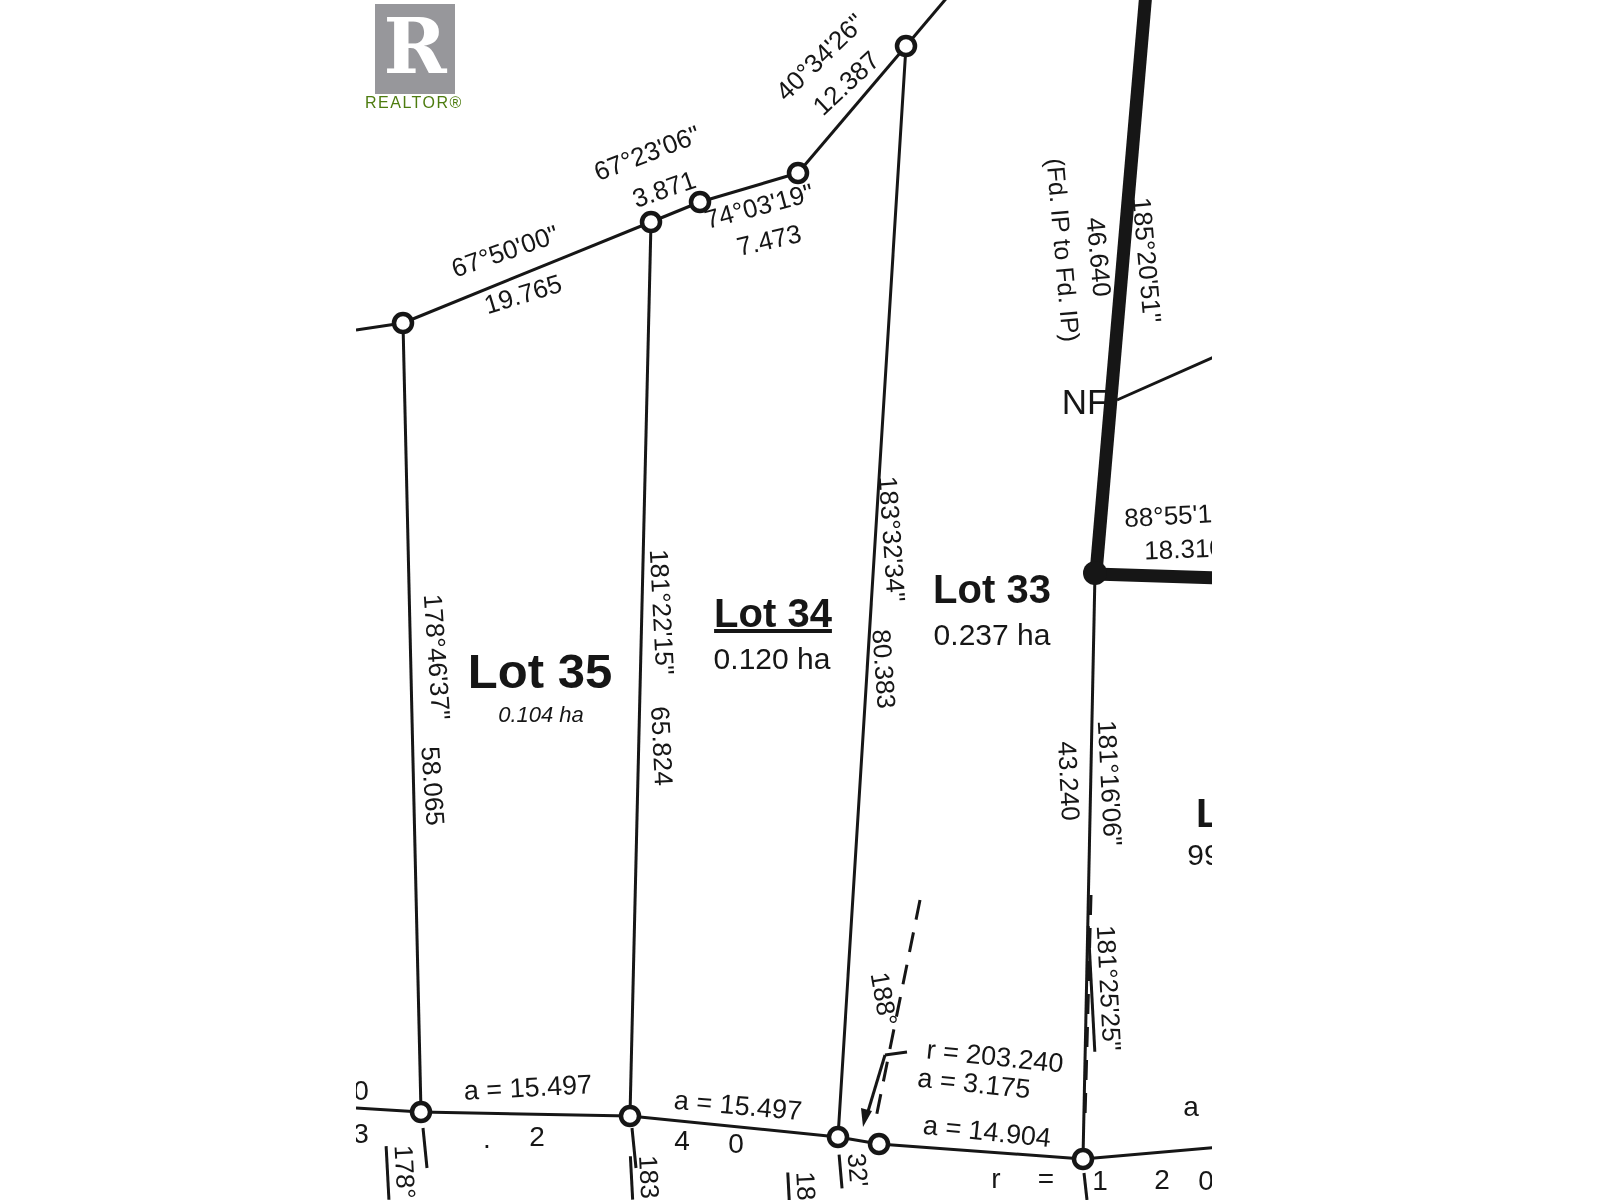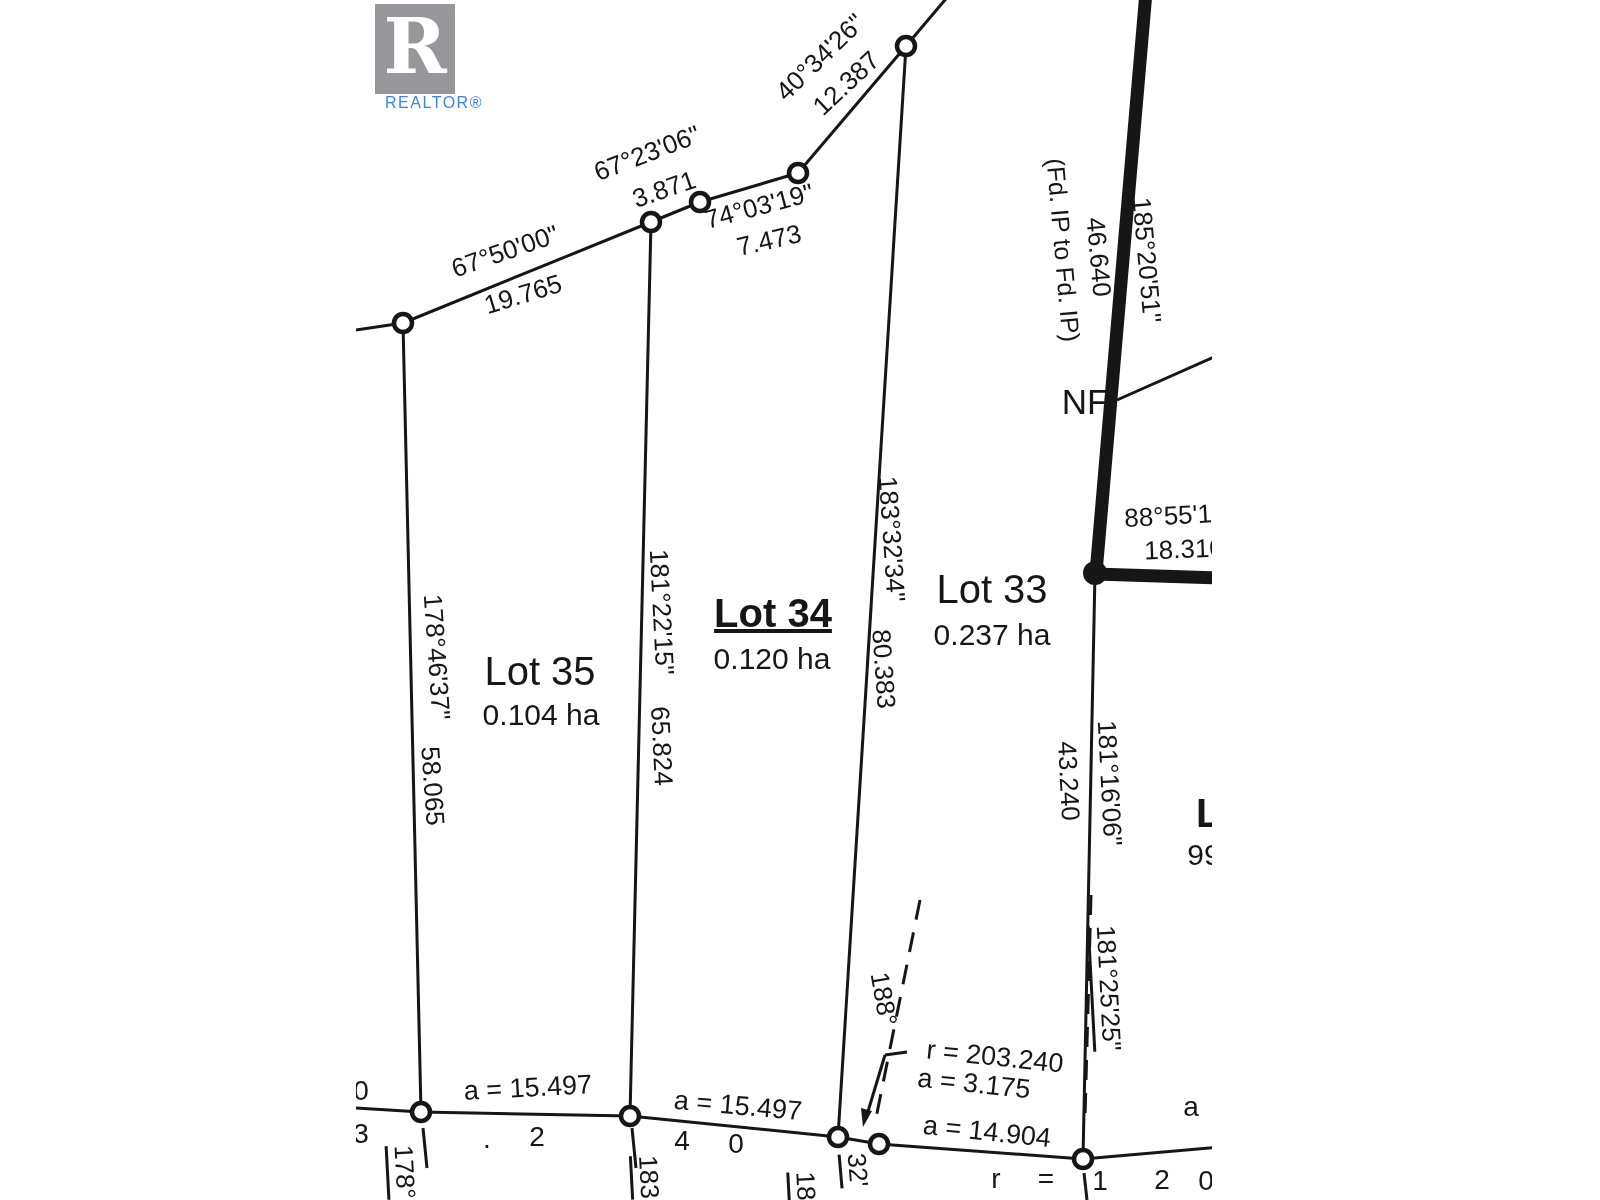--- a/index.html
+++ b/index.html
@@ -8,22 +8,22 @@
   .plat-clip{position:absolute;left:356px;top:0;width:856px;height:1200px;overflow:hidden;}
   .plat-clip svg{position:absolute;left:0;top:0;}
   .labels{position:absolute;left:0;top:0;width:100%;height:100%;}
   .lbl{position:absolute;white-space:nowrap;color:#161616;line-height:1;
        transform:translate(-50%,-50%);}
   .lbl.u{text-decoration:underline;text-decoration-thickness:2.5px;text-underline-offset:7px;}
   .logo-box{position:absolute;left:375px;top:4px;width:80px;height:90px;background:#97979b;
             display:flex;align-items:center;justify-content:center;}
   .logo-letter{color:#ffffff;font-family:"DejaVu Serif", serif;font-weight:bold;
                font-size:76px;line-height:1;transform:translateY(-2px);}
-  .logo-word{position:absolute;left:379px;top:94px;width:110px;color:#3b82f6;
-             font-size:16px;letter-spacing:1.5px;font-family:"Liberation Sans", sans-serif;text-align:center;}
+  .logo-word{position:absolute;left:365px;top:94px;width:110px;color:#4d7c0f;
+             font-size:16px;letter-spacing:1.5px;font-family:"Liberation Sans", sans-serif;}
 </style>
 </head>
 <body>
 
 <div class="canvas">
 
   <div class="logo-box">
     <span class="logo-letter">R</span>
   </div>
   <div class="logo-word">REALTOR®</div>
@@ -85,25 +85,25 @@
         <span class="lbl" style="left: 536px; top: 539px; font-size: 26px; transform: translate(-50%, -50%) rotate(86deg);">183°32'34"</span>
         <span class="lbl" style="left: 528px; top: 669px; font-size: 26px; transform: translate(-50%, -50%) rotate(86deg);">80.383</span>
         <span class="lbl" style="left: 754px; top: 783px; font-size: 26px; transform: translate(-50%, -50%) rotate(87deg);">181°16'06"</span>
         <span class="lbl" style="left: 713px; top: 781px; font-size: 26px; transform: translate(-50%, -50%) rotate(87deg);">43.240</span>
         <span class="lbl" style="left: 791px; top: 260px; font-size: 26px; transform: translate(-50%, -50%) rotate(85deg);">185°20'51"</span>
         <span class="lbl" style="left: 743px; top: 257px; font-size: 26px; transform: translate(-50%, -50%) rotate(85deg);">46.640</span>
         <span class="lbl" style="left: 707px; top: 250px; font-size: 25px; transform: translate(-50%, -50%) rotate(85deg);">(Fd. IP to Fd. IP)</span>
         <span class="lbl" style="left: 729px; top: 401px; font-size: 35px; transform: translate(-50%, -50%) rotate(0deg);">NF</span>
         <span class="lbl" style="left: 824px; top: 515px; font-size: 26px; transform: translate(-50%, -50%) rotate(-3deg);">88°55'15"</span>
         <span class="lbl" style="left: 828px; top: 549px; font-size: 26px; transform: translate(-50%, -50%) rotate(-2deg);">18.310</span>
-        <span class="lbl" style="left: 184px; top: 671px; font-size: 40px; font-weight: 400; transform: translate(-50%, -50%) rotate(0deg);">Lot 35</span>
-        <span class="lbl" style="left: 185px; top: 715px; font-size: 30px; transform: translate(-50%, -50%) rotate(0deg);">0.104 ha</span>
+        <span class="lbl" style="left: 184px; top: 671px; font-size: 49px; font-weight: 700; transform: translate(-50%, -50%) rotate(0deg);">Lot 35</span>
+        <span class="lbl" style="left: 185px; top: 715px; font-size: 22px; transform: translate(-50%, -50%) rotate(0deg); font-style: italic;">0.104 ha</span>
         <span class="lbl" style="left: 417px; top: 613px; font-size: 40px; font-weight: 700; transform: translate(-50%, -50%) rotate(0deg); text-decoration: underline;">Lot 34</span>
         <span class="lbl" style="left: 416px; top: 659px; font-size: 30px; transform: translate(-50%, -50%) rotate(0deg);">0.120 ha</span>
-        <span class="lbl" style="left: 636px; top: 589px; font-size: 40px; font-weight: 400; transform: translate(-50%, -50%) rotate(0deg);">Lot 33</span>
+        <span class="lbl" style="left: 636px; top: 589px; font-size: 40px; font-weight: 700; transform: translate(-50%, -50%) rotate(0deg);">Lot 33</span>
         <span class="lbl" style="left: 636px; top: 635px; font-size: 30px; transform: translate(-50%, -50%) rotate(0deg);">0.237 ha</span>
         <span class="lbl" style="left: 871px; top: 813px; font-size: 40px; font-weight: 700; transform: translate(-50%, -50%) rotate(0deg);">Lot</span>
         <span class="lbl" style="left: 848px; top: 855px; font-size: 30px; transform: translate(-50%, -50%) rotate(0deg);">99</span>
         <span class="lbl" style="left: 528px; top: 999px; font-size: 26px; transform: translate(-50%, -50%) rotate(80deg);">188°</span>
         <span class="lbl u" style="left: 753px; top: 988px; font-size: 26px; transform: translate(-50%, -50%) rotate(87deg);">181°25'25"</span>
         <span class="lbl" style="left: 639px; top: 1057px; font-size: 27px; transform: translate(-50%, -50%) rotate(6deg);">r = 203.240</span>
         <span class="lbl" style="left: 618px; top: 1084px; font-size: 27px; transform: translate(-50%, -50%) rotate(6deg);">a = 3.175</span>
         <span class="lbl" style="left: 172px; top: 1088px; font-size: 27px; transform: translate(-50%, -50%) rotate(-3deg);">a = 15.497</span>
         <span class="lbl" style="left: 382px; top: 1106px; font-size: 27px; transform: translate(-50%, -50%) rotate(5deg);">a = 15.497</span>
         <span class="lbl" style="left: 631px; top: 1132px; font-size: 27px; transform: translate(-50%, -50%) rotate(6deg);">a = 14.904</span>

